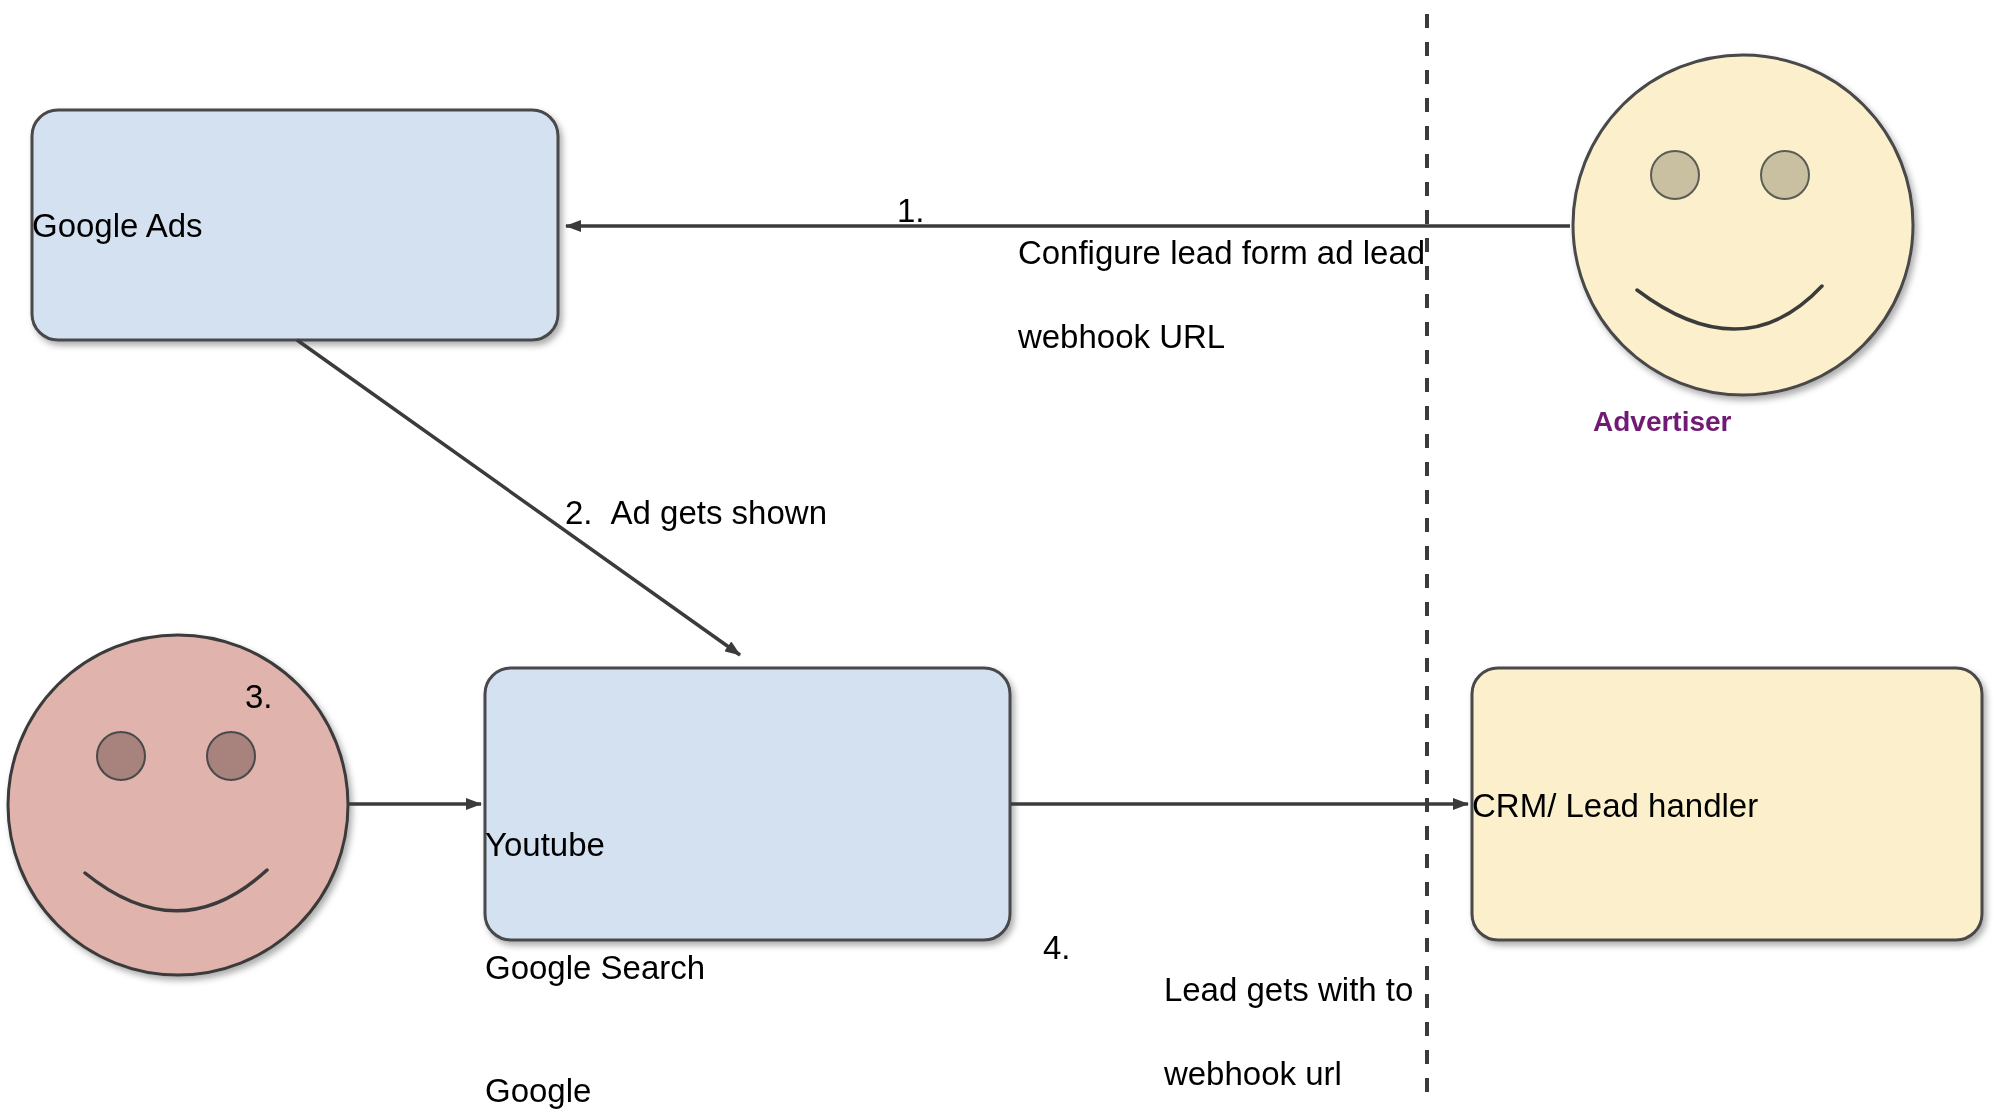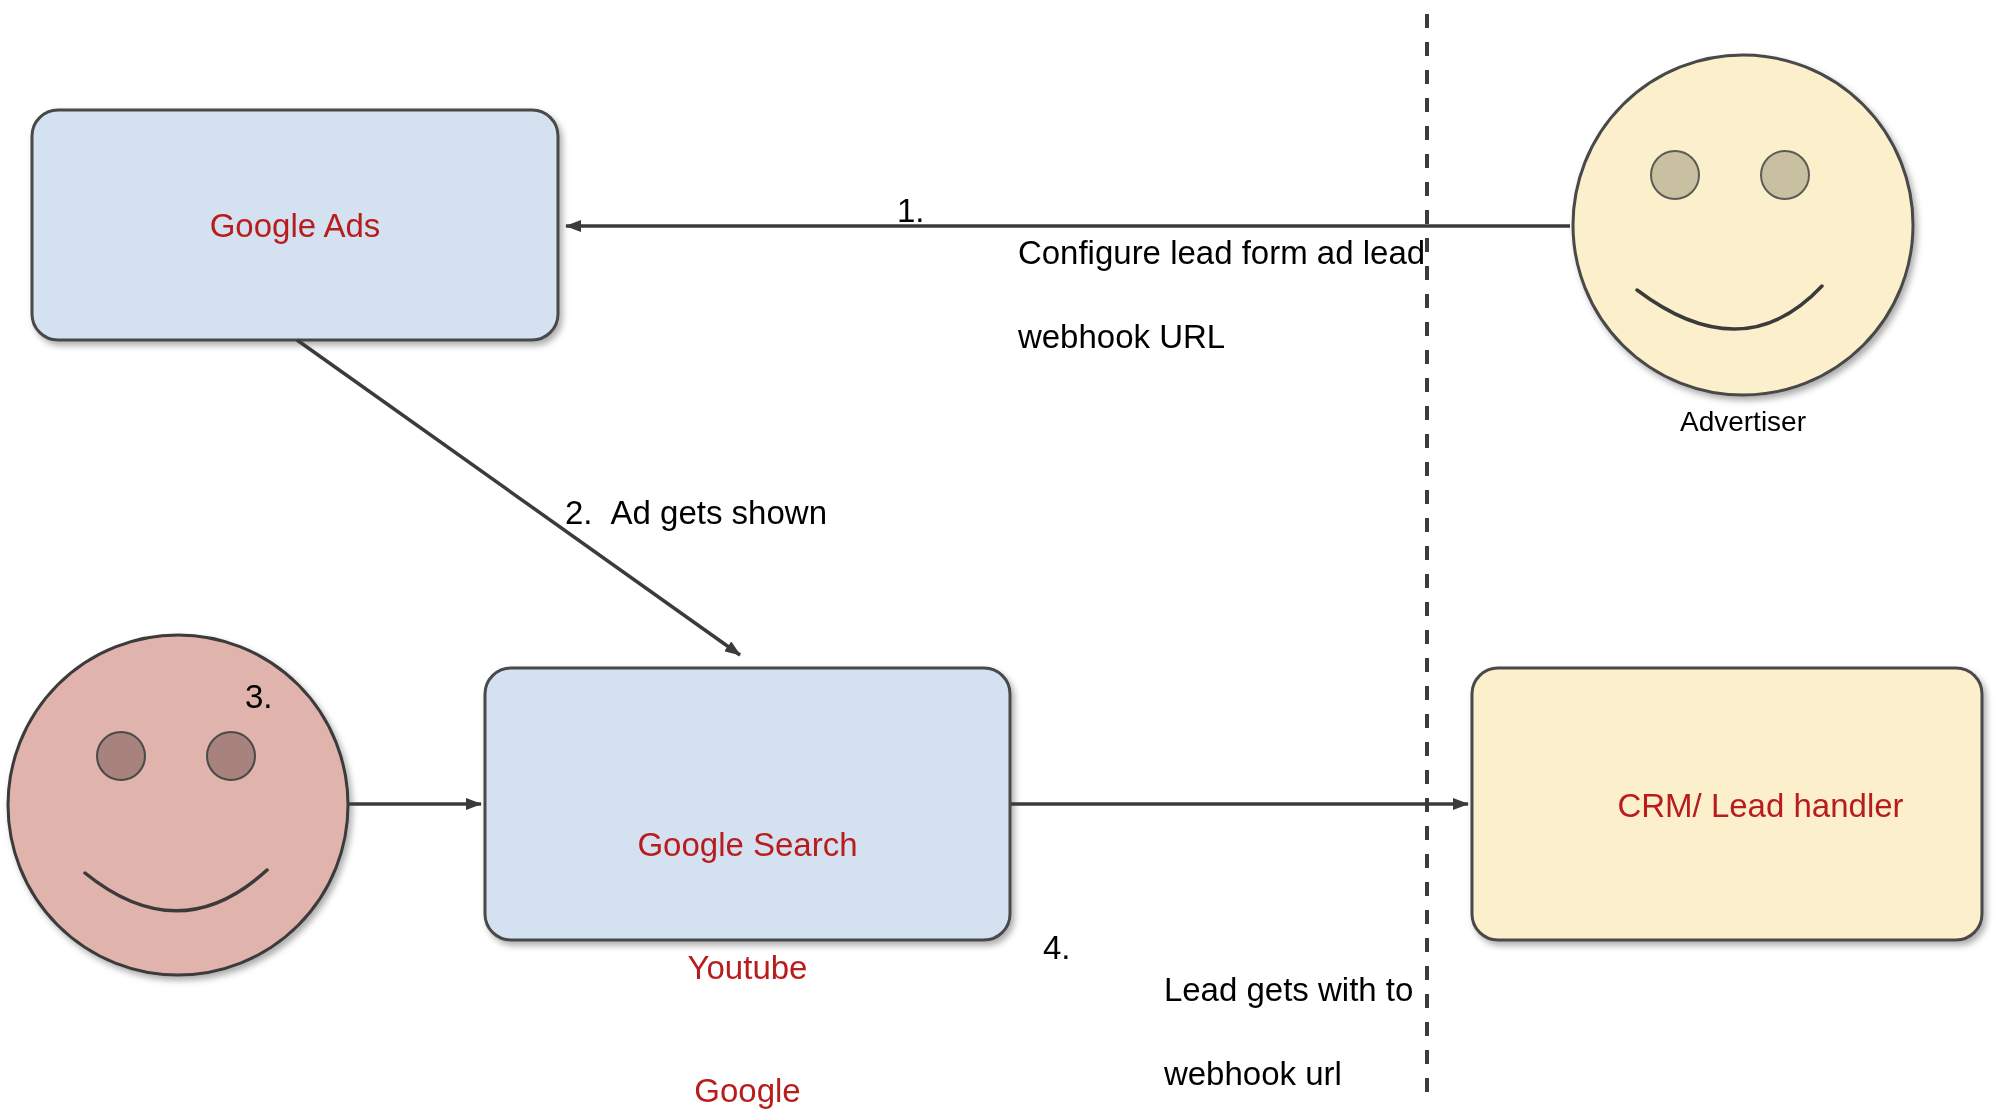--- a/index.html
+++ b/index.html
@@ -19,44 +19,43 @@
   }
   svg.layer {
     position: absolute;
     top: 0;
     left: 0;
     width: 2004px;
     height: 1116px;
   }
   .node-label {
     position: absolute;
-    color: #b91c1c;
+    color: #000000;
     font-family: "Liberation Sans", sans-serif;
     font-size: 33px;
     line-height: 41px;
-    text-align: center;
+    text-align: left;
     white-space: pre;
     pointer-events: none;
   }
   .edge-label {
     position: absolute;
     color: #000000;
     font-family: "Liberation Sans", sans-serif;
     font-size: 33px;
     line-height: 42px;
     white-space: pre;
     text-align: left;
   }
   .actor-caption {
     position: absolute;
-    color: #000000;
+    color: #701a75;
     font-family: "Liberation Sans", sans-serif;
     font-size: 28px;
-    font-weight: normal;
-    text-align: center;
+    font-weight: bold;
     white-space: pre;
   }
 </style>
 </head>
 <body>
 
 <div id="canvas">
 
   <svg class="layer" viewBox="0 0 2004 1116">
     <defs>
@@ -98,22 +97,22 @@
     <line x1="297" y1="340" x2="740" y2="655" stroke="#3b3b3b" stroke-width="3.5" marker-end="url(#arrowEnd)"></line>
 
     <line x1="348" y1="804" x2="481" y2="804" stroke="#3b3b3b" stroke-width="3.5" marker-end="url(#arrowEnd)"></line>
 
     <line x1="1011" y1="804" x2="1468" y2="804" stroke="#3b3b3b" stroke-width="3.5" marker-end="url(#arrowEnd)"></line>
   </svg>
 
   <div class="node-label" style="left:32px; top:205px; width:526px;">Google Ads</div>
 
   <div class="node-label" style="left:485px; top:742px; width:525px;">
+    <div>Youtube</div>
     <div>Google Search</div>
-    <div>Youtube</div>
     <div>Google</div>
   </div>
 
   <div class="node-label" style="left:1472px; top:785px; width:577px;">CRM/ Lead handler</div>
 
   <div class="actor-caption" style="left:1593px; top:406px; width:300px;">Advertiser</div>
 
 
   <div class="edge-label" style="left:897px; top:106px; width:520px;">
     <div style="display:flex; gap:20px;">

